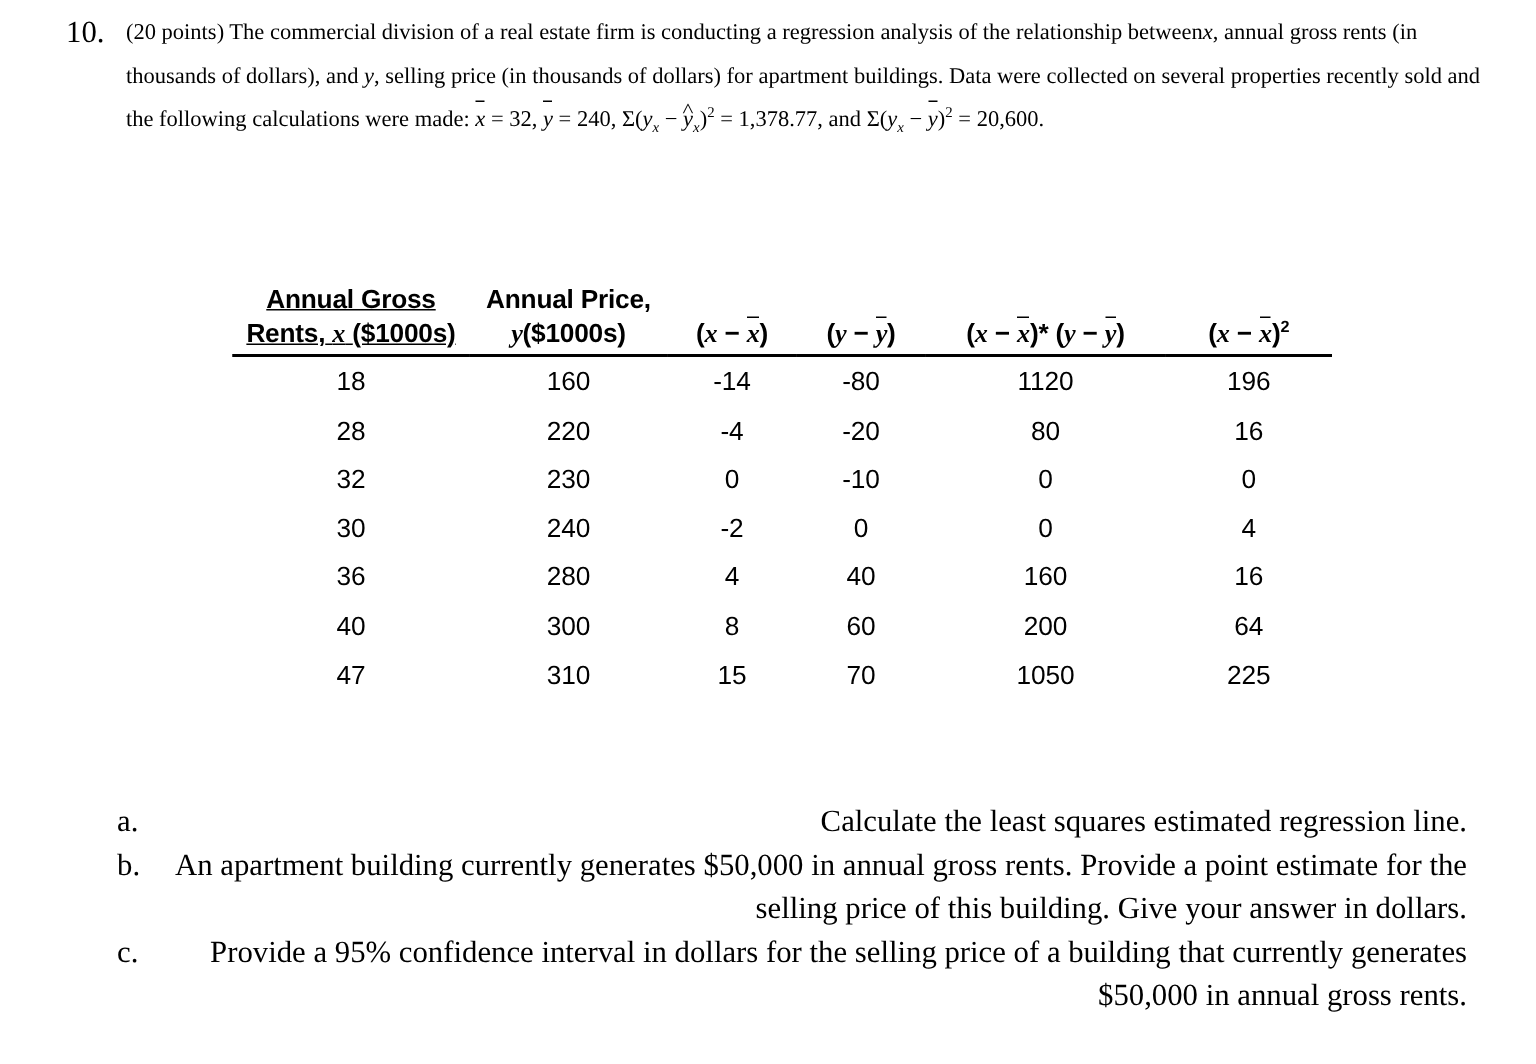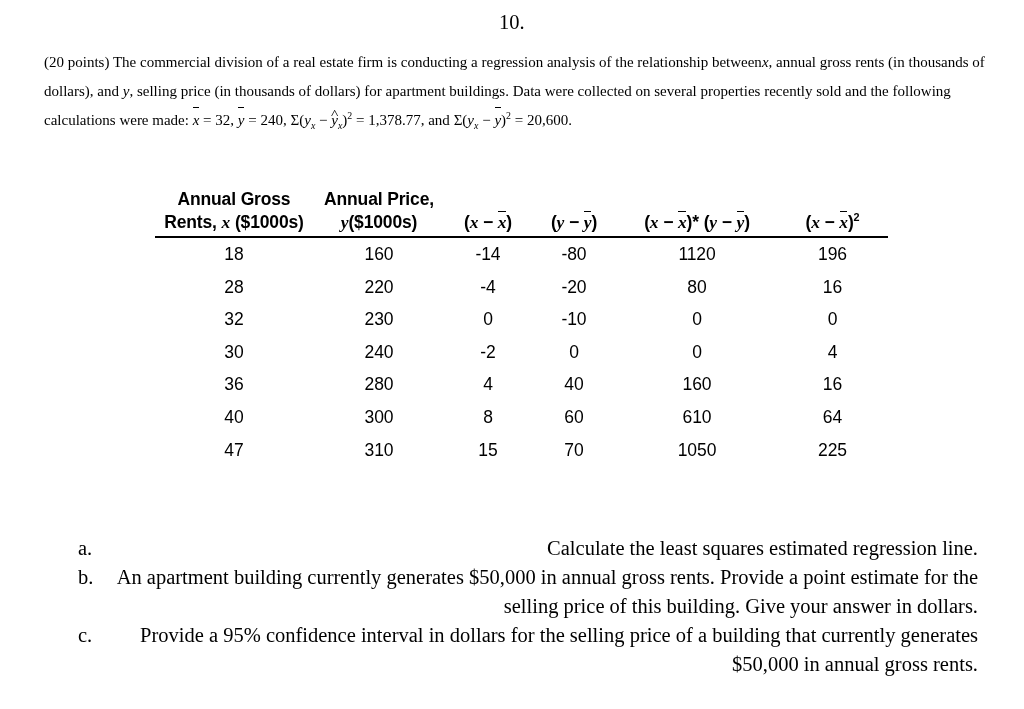--- a/index.html
+++ b/index.html
@@ -18,22 +18,21 @@
 
   
   .problem {
     position: absolute;
     left: 44px;
     top: 8px;
     width: 950px;
   }
   .problem-row {
     display: flex;
-    align-items: center;
-    flex-direction: column;
+    align-items: flex-start;
   }
   .problem-number {
     width: 40px;
     flex: 0 0 40px;
     font-size: 20.5px;
     line-height: 29px;
     text-align: left;
   }
   .problem-body {
     flex: 1 1 auto;
@@ -113,21 +112,21 @@
   .data-table thead tr.head-rule th {
     border-bottom: 2.2px solid #000;
     padding-bottom: 3px;
   }
   .data-table tbody td {
     font-weight: normal;
     font-size: 17.5px;
     line-height: 32.6px;
     letter-spacing: -0.1px;
   }
-  .col-1 { width: 158px; }
+  .col-1 { width: 158px; text-decoration: underline; }
   .col-2 { width: 132px; }
   .col-3 { width: 86px; }
   .col-4 { width: 86px; }
   .col-5 { width: 160px; }
   .col-6 { width: 111px; }
   .hdr-line {
     display: block;
     white-space: nowrap;
   }
   
@@ -259,21 +258,21 @@
       <td>4</td>
       <td>40</td>
       <td>160</td>
       <td>16</td>
     </tr>
     <tr>
       <td>40</td>
       <td>300</td>
       <td>8</td>
       <td>60</td>
-      <td>610</td>
+      <td>200</td>
       <td>64</td>
     </tr>
     <tr>
       <td>47</td>
       <td>310</td>
       <td>15</td>
       <td>70</td>
       <td>1050</td>
       <td>225</td>
     </tr>

